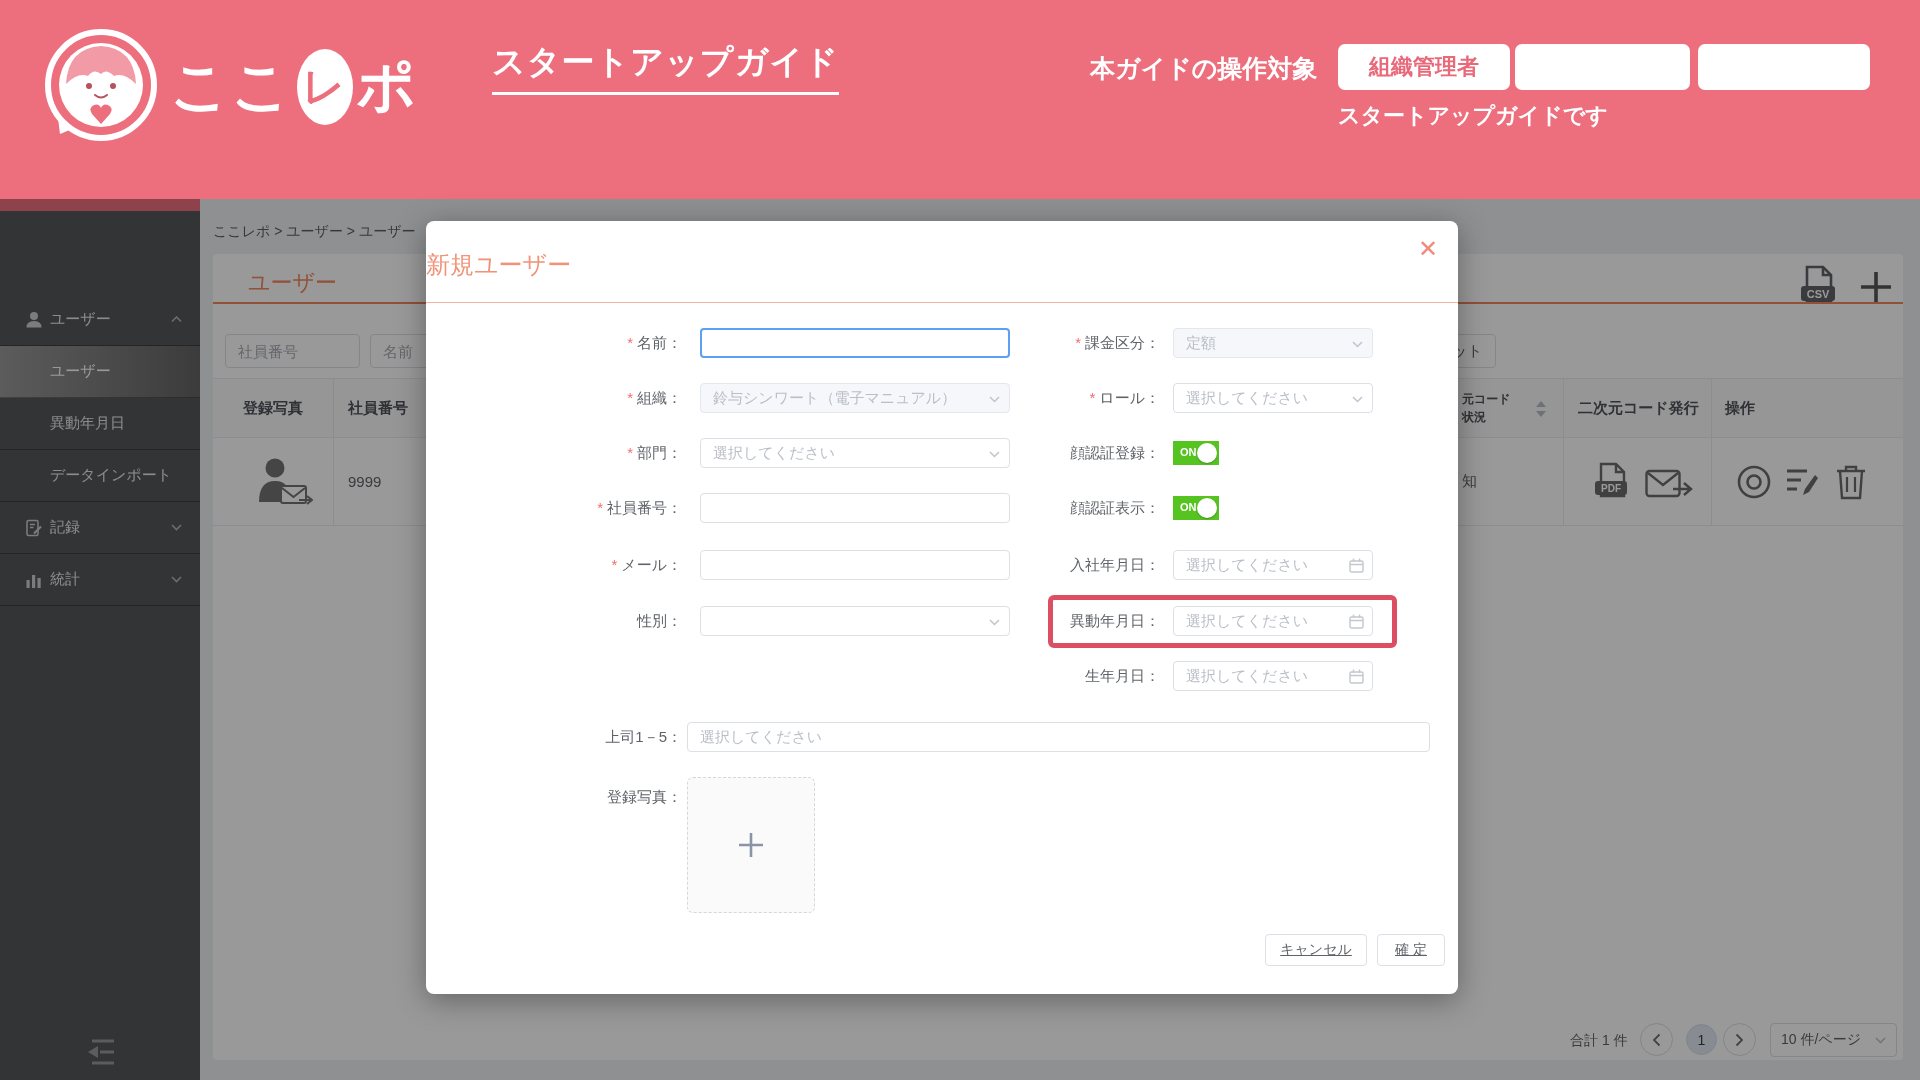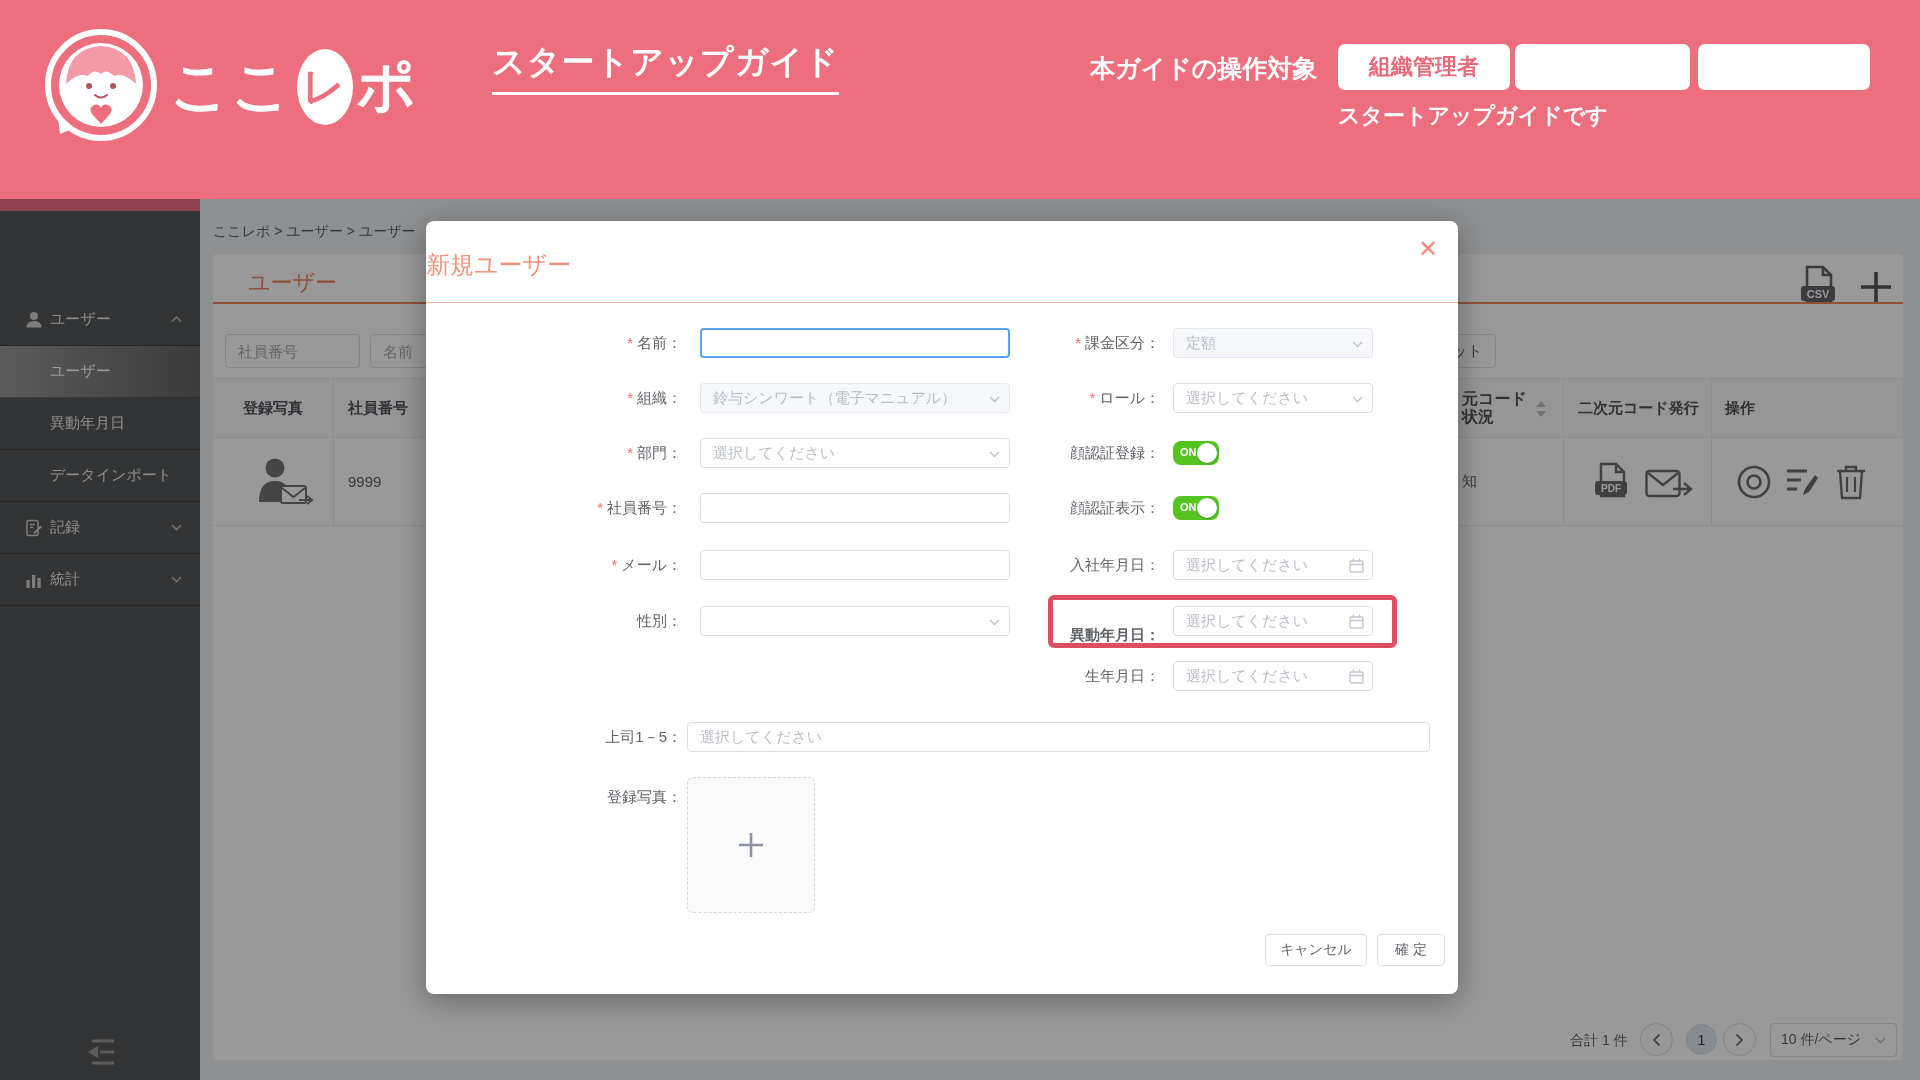--- a/index.html
+++ b/index.html
@@ -40,21 +40,21 @@
   .plus-btn { position:absolute; left:1642px; top:12px; width:42px; height:42px; }
   .card-divider { position:absolute; left:0; top:48px; width:1690px; height:2px; background:#f2855e; }
   .s-input { position:absolute; top:80px; height:34px; border:1px solid #dcdfe6; border-radius:4px; background:#fff; font-size:15px; color:#333; padding:0 12px; font-family:inherit; }
   .s-input::placeholder { color:#a8abb2; }
   .reset-btn { position:absolute; left:1195px; top:80px; width:88px; height:34px; background:#fff; border:1px solid #dcdfe6; border-radius:4px; font-size:15px; color:#5f6368; font-family:inherit; }
 
   .thead { position:absolute; left:0; top:124px; width:1690px; height:60px; background:#fafafa; border-top:1px solid #e9ecf0; border-bottom:1px solid #e9ecf0; font-weight:700; color:#50535a; font-size:15px; }
   .trow { position:absolute; left:0; top:184px; width:1690px; height:88px; border-bottom:1px solid #e9ecf0; font-size:15px; color:#5f6368; }
   .vline { position:absolute; top:0; width:1px; height:100%; background:#e9ecf0; }
   .cellc { position:absolute; top:0; height:100%; display:flex; align-items:center; }
-  .two-line { line-height:18px; font-size:16px; }
+  .two-line { line-height:18px; font-size:12px; }
 
   .pg-total { position:absolute; left:1357px; top:769px; height:34px; line-height:34px; font-size:14px; color:#5f6368; }
   .pg-circle { position:absolute; top:769px; width:33px; height:33px; border:1px solid #d9dde3; border-radius:50%; background:#fff; display:flex; align-items:center; justify-content:center; color:#6b7078; }
   .pg-page { position:absolute; left:1473px; top:770px; width:31px; height:31px; border:1px solid #d7dee8; border-radius:50%; background:#e2eaf4; display:flex; align-items:center; justify-content:center; font-size:14px; color:#3a3d42; }
   .pg-size { position:absolute; left:1557px; top:769px; width:127px; height:34px; border:1px solid #dcdfe6; border-radius:4px; background:#fff; font-size:14px; color:#5f6368; display:flex; align-items:center; padding:0 10px; justify-content:space-between; }
 
   .overlay { position:absolute; left:0; top:0; width:1920px; height:881px; background:rgba(0,0,0,0.40); z-index:4; }
 
   
   .modal { position:absolute; left:426px; top:221px; width:1032px; height:773px; background:#fff; border-radius:8px; box-shadow:0 6px 30px rgba(0,0,0,.35); z-index:10; }
@@ -67,26 +67,26 @@
   .f-label.rc { left:530px; width:204px; }
   .req { color:#f56c6c; margin-right:4px; font-size:15px; }
   .f-box { position:absolute; height:30px; border:1px solid #dcdfe6; border-radius:4px; background:#fff; font-size:15px; line-height:28px; padding:0 12px; color:#333; }
   .f-box.lf { left:274px; width:310px; }
   .f-box.rf { left:747px; width:200px; }
   .f-box.focus { border:2px solid #5ba0f2; line-height:26px; }
   .f-box.disabled { background:#f5f7fa; border-color:#e4e7ed; color:#b9bec7; }
   .ph { color:#b9bec7; }
   .chev-ic { position:absolute; right:9px; top:12px; width:11px; height:7px; }
   .cal-ic { position:absolute; right:8px; top:7px; width:15px; height:15px; }
-  .toggle { position:absolute; left:747px; width:46px; height:24px; border-radius:8px; background:#55c420; cursor:pointer; }
+  .toggle { position:absolute; left:747px; width:46px; height:24px; border-radius:0; background:#55c420; cursor:pointer; }
   .toggle .t-on { position:absolute; left:7px; top:5px; color:#fff; font-size:11px; font-weight:700; }
   .toggle .knob { position:absolute; right:2px; top:2px; width:20px; height:20px; border-radius:50%; background:#fff; box-shadow:0 1px 2px rgba(0,0,0,.25); }
   .highlight-box { position:absolute; left:622px; top:374px; width:349px; height:53px; border:5px solid #dc4f63; border-radius:6px; z-index:5; pointer-events:none; }
   .upload-box { position:absolute; left:261px; top:556px; width:128px; height:136px; border:1px dashed #d4d7dc; border-radius:6px; background:#fafafa; display:flex; align-items:center; justify-content:center; cursor:pointer; }
-  .m-btn { position:absolute; top:713px; height:32px; background:#fff; border:1px solid #dcdfe6; border-radius:4px; font-size:14px; color:#5f6368; font-family:inherit; }
+  .m-btn { position:absolute; top:713px; height:32px; background:#fff; border:1px solid #dcdfe6; border-radius:4px; font-size:14px; color:#5f6368; font-family:inherit;text-decoration:underline; }
   .m-btn.cancel { left:839px; width:102px; }
   .m-btn.confirm { left:951px; width:68px; }
 </style>
 </head>
 <body>
 
 <div class="screen">
 
   <div class="g-header">
     <svg class="mascot" viewBox="0 0 114 114">
@@ -332,21 +332,21 @@
           <path d="M4.5,0.5 V4 M10.5,0.5 V4 M1,6.5 H14"></path>
         </svg>
     </div>
 
     <div class="f-label lc" style="top:385px;">性別：</div>
     <div class="f-box lf" style="top:385px;">
       <svg class="chev-ic" viewBox="0 0 11 7">
           <polyline points="1,1 5.5,5.5 10,1" fill="none" stroke="#c0c4cc" stroke-width="1.5"></polyline>
         </svg>
     </div>
-    <div class="f-label rc" style="top:399px;font-weight:bold;">異動年月日：</div>
+    <div class="f-label rc" style="top:385px;">異動年月日：</div>
     <div class="f-box rf" style="top:385px;">
       <span class="ph">選択してください</span>
       <svg class="cal-ic" viewBox="0 0 15 15" fill="none" stroke="#c3c7ce" stroke-width="1.4">
           <rect x="1" y="3" width="13" height="11" rx="1.5"></rect>
           <path d="M4.5,0.5 V4 M10.5,0.5 V4 M1,6.5 H14"></path>
         </svg>
     </div>
     <div class="highlight-box"></div>
 
     <div class="f-label rc" style="top:440px;">生年月日：</div>

